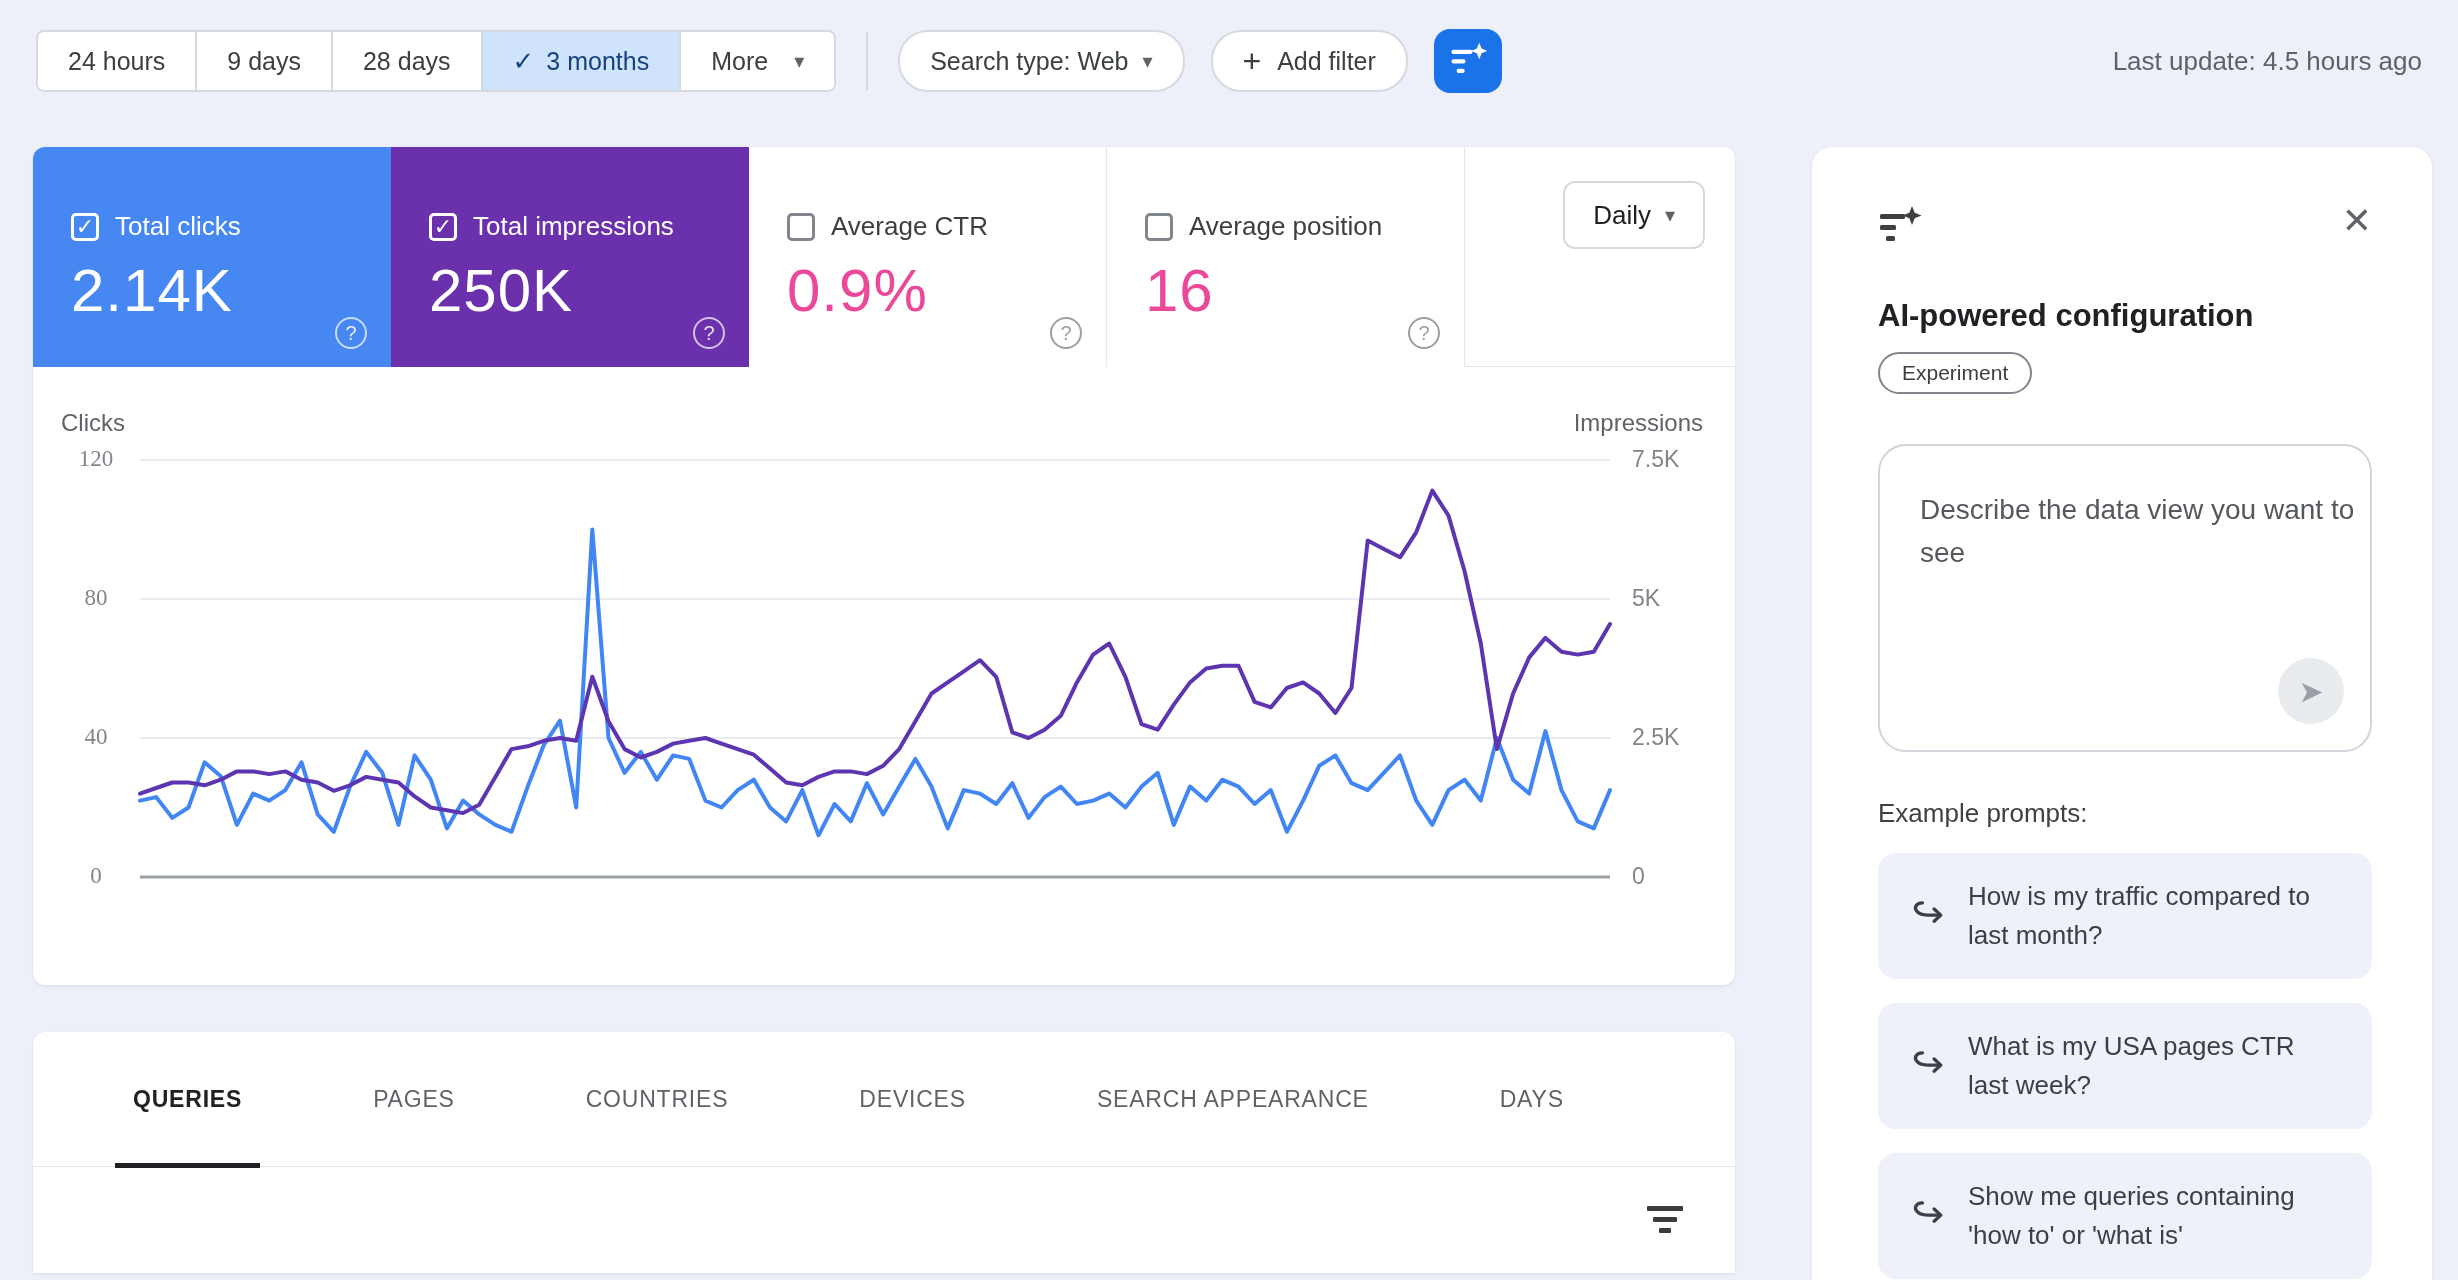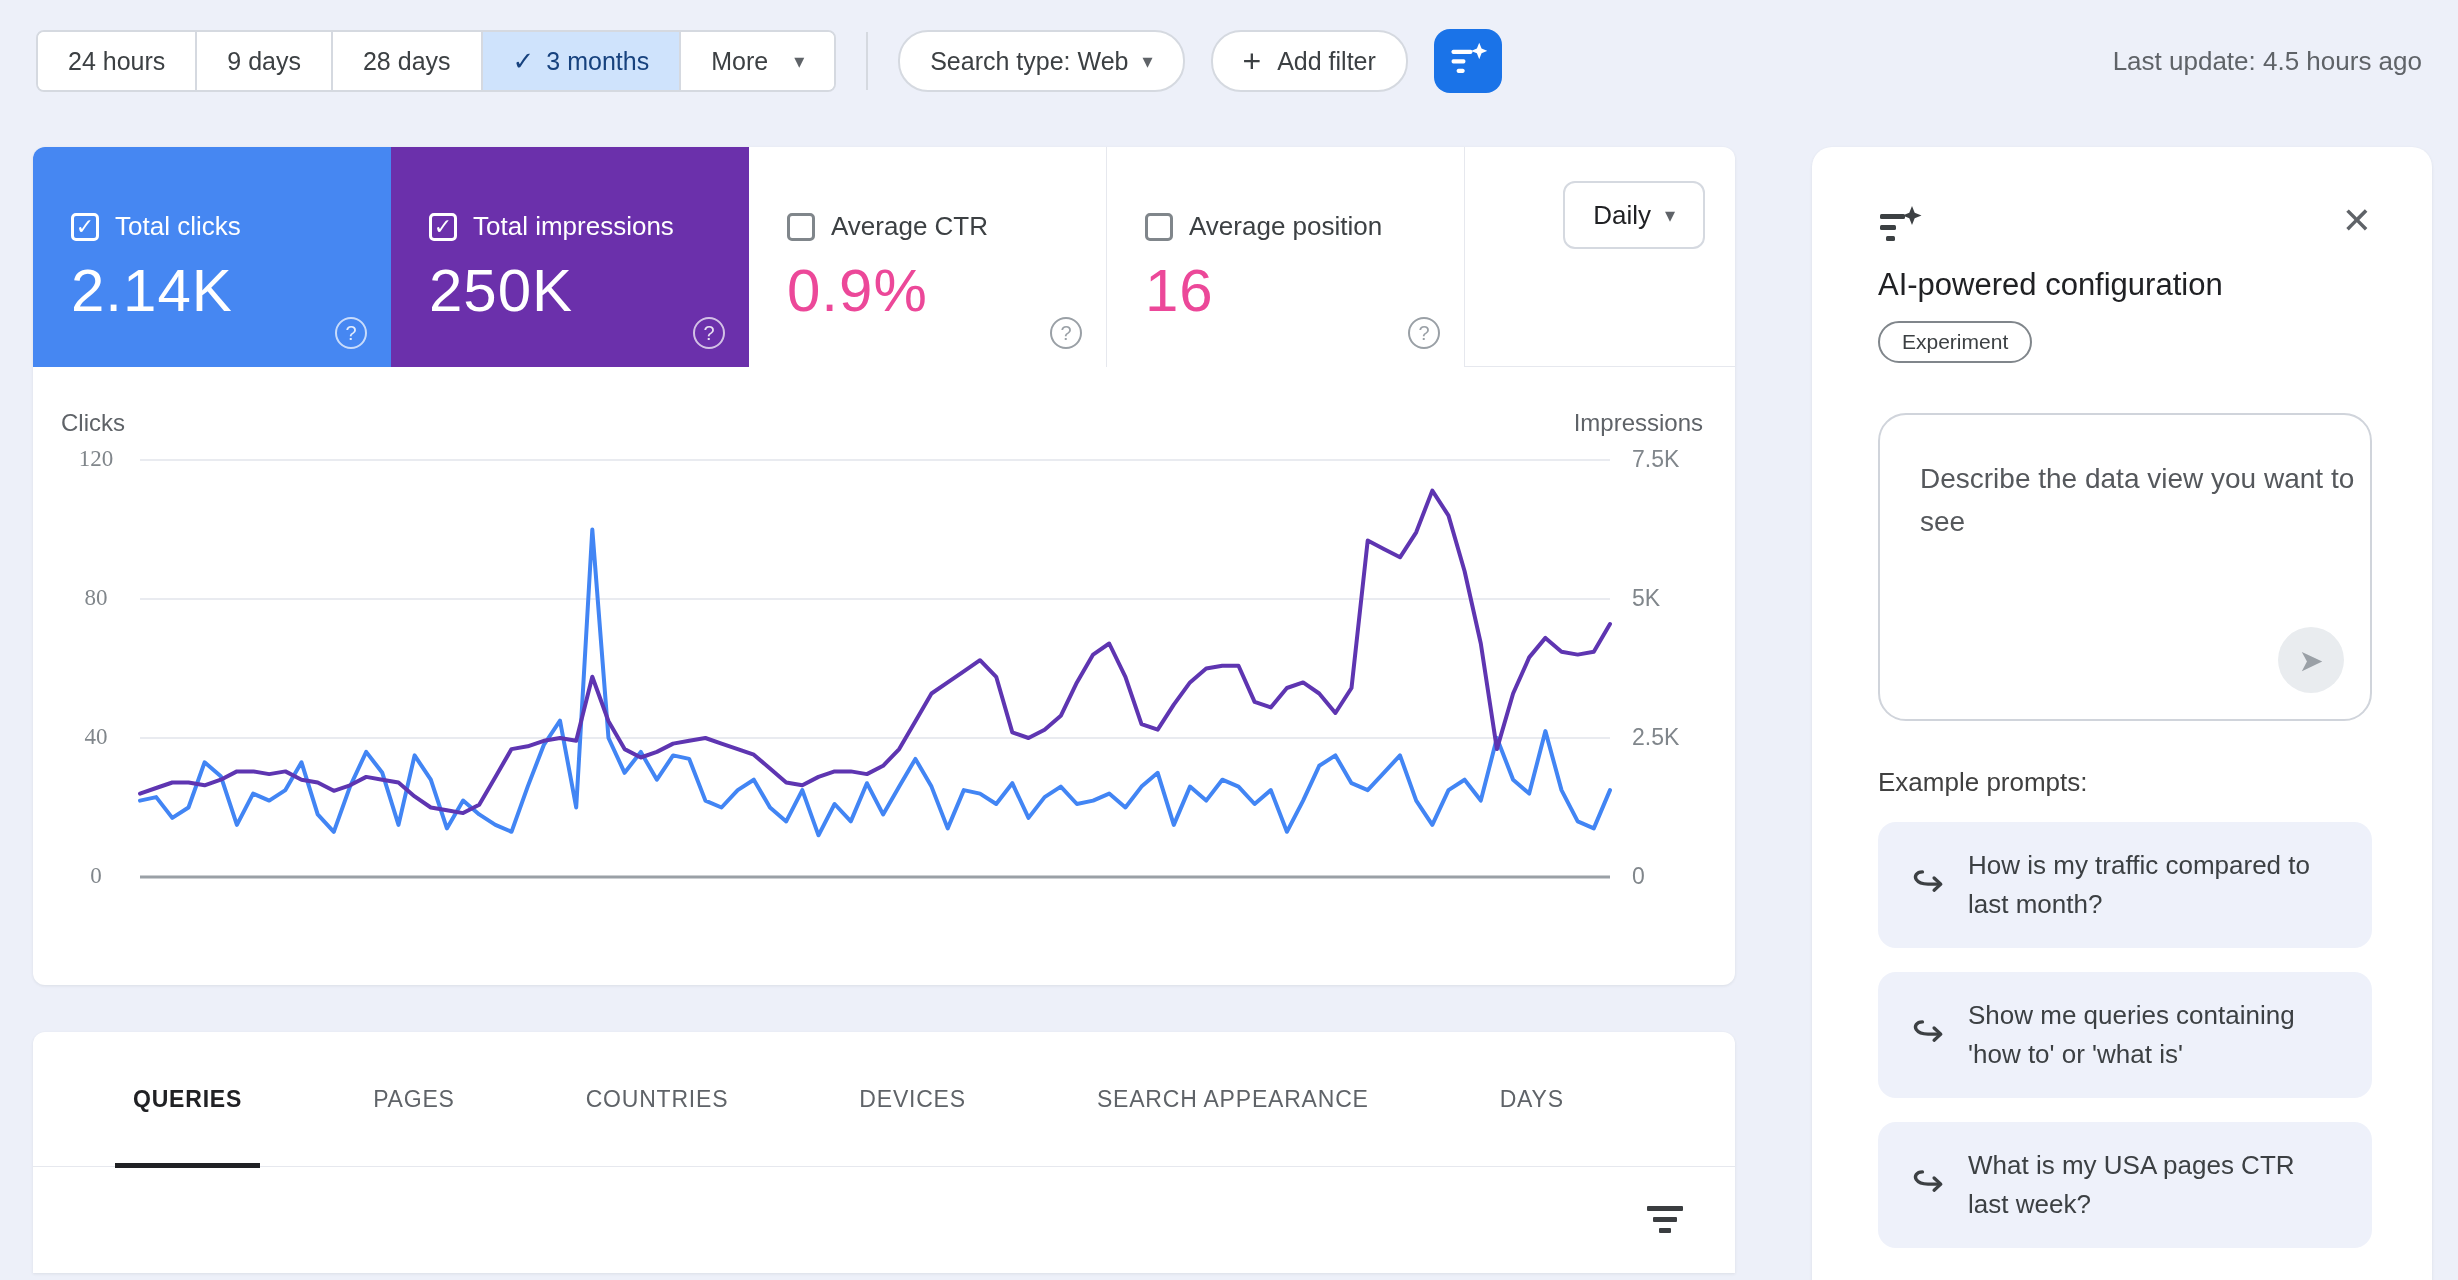--- a/index.html
+++ b/index.html
@@ -62,21 +62,21 @@
   .filter-list-icon { display:flex; flex-direction:column; align-items:center; gap:6px; cursor:pointer; }
   .filter-list-icon i { display:block; background:#3a3d40; height:5px; border-radius:1px; }
   .filter-list-icon i:nth-child(1){ width:36px; }
   .filter-list-icon i:nth-child(2){ width:24px; }
   .filter-list-icon i:nth-child(3){ width:12px; }
 
   
   .ai-panel { position:absolute; left:1812px; top:147px; width:620px; height:1180px; background:#fff; border-radius:20px; box-shadow:0 1px 3px rgba(60,64,67,.10); padding:56px 60px 0 66px; }
   .panel-head { display:flex; align-items:flex-start; justify-content:space-between; }
   .close-btn { font-size:36px; color:#5f6368; cursor:pointer; line-height:1; background:none; border:none; }
-  .panel-title { margin-top:16px; font-size:31px; font-weight:400; color:#202124; }
+  .panel-title { margin-top:47px; font-size:31px; font-weight:700; color:#202124; }
   .badge { display:inline-block; margin-top:18px; border:2px solid #80868b; border-radius:999px; padding:7px 22px; font-size:21px; color:#3c4043; }
   .prompt-box { margin-top:50px; position:relative; border:2px solid #d0d4db; border-radius:28px; height:308px; padding:42px 40px; }
   .prompt-box textarea { width:480px; height:180px; border:none; outline:none; resize:none; font-family:inherit; font-size:28px; line-height:43px; color:#3c4043; background:transparent; }
   .prompt-box textarea::placeholder { color:#55585c; opacity:1; }
   .send-btn { position:absolute; right:26px; bottom:26px; width:66px; height:66px; border-radius:50%; background:#e9ecef; border:none; display:flex; align-items:center; justify-content:center; font-size:30px; color:#9aa0a6; cursor:pointer; }
   .examples-heading { margin-top:46px; font-size:26px; font-weight:500; color:#404040; }
   .prompt-card { margin-top:24px; background:#eef1fa; border-radius:18px; padding:24px 30px; display:flex; align-items:center; gap:20px; cursor:pointer; min-height:124px; }
   .prompt-card .ptext { font-size:26px; line-height:39px; color:#3c4043; width:440px; }
 </style>
 </head>
@@ -262,25 +262,25 @@
     <span class="ptext">How is my traffic compared to last month?</span>
   </div>
 
   <div class="prompt-card">
     <span>
       <svg width="40" height="40" viewBox="0 0 36 36" fill="none" stroke="#3c4043" stroke-width="3" stroke-linecap="round" stroke-linejoin="round">
         <path d="M13 8 C7.5 8 5.5 12 7.5 15 C9.5 18 14 19 18 19 L29 19"></path>
         <path d="M23.5 13.5 L29.5 19 L23.5 24.5"></path>
       </svg>
     </span>
-    <span class="ptext">Show me queries containing 'how to' or 'what is'</span>
+    <span class="ptext">What is my USA pages CTR last week?</span>
   </div>
 
   <div class="prompt-card">
     <span>
       <svg width="40" height="40" viewBox="0 0 36 36" fill="none" stroke="#3c4043" stroke-width="3" stroke-linecap="round" stroke-linejoin="round">
         <path d="M13 8 C7.5 8 5.5 12 7.5 15 C9.5 18 14 19 18 19 L29 19"></path>
         <path d="M23.5 13.5 L29.5 19 L23.5 24.5"></path>
       </svg>
     </span>
-    <span class="ptext">What is my USA pages CTR last week?</span>
+    <span class="ptext">Show me queries containing 'how to' or 'what is'</span>
   </div>
 </div>
 
 </body></html>

